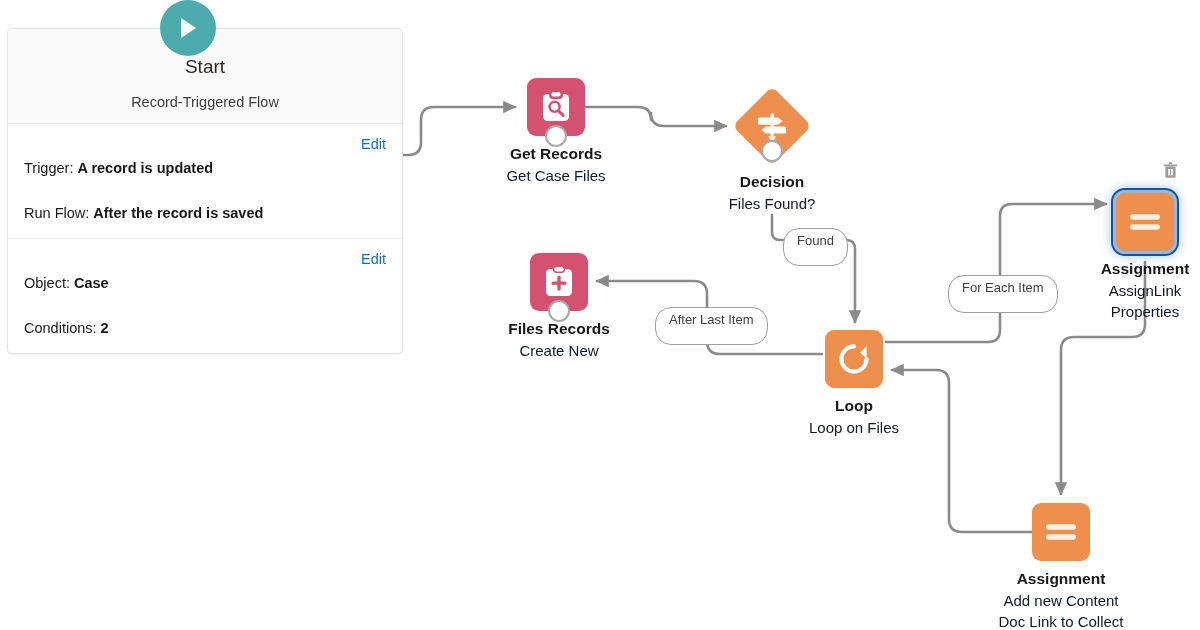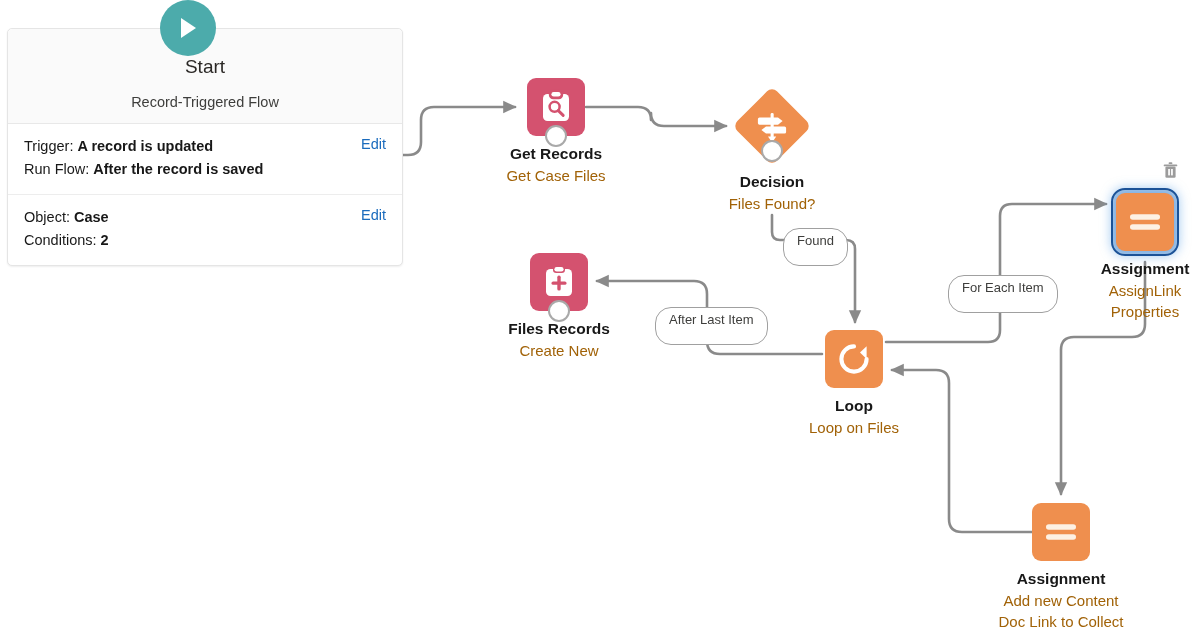--- a/index.html
+++ b/index.html
@@ -54,20 +54,21 @@
   .start-row {
     padding: 11px 16px 12px;
     position: relative;
   }
   .start-row + .start-row { border-top: 1px solid #ededed; }
   .start-line {
     font-size: 14.5px;
     color: #181818;
     line-height: 1.62;
     white-space: nowrap;
+    margin-top: 22px;
   }
   .start-line b { font-weight: bold; }
   .edit-link {
     position: absolute;
     right: 16px; top: 12px;
     font-size: 14.5px;
     color: #1a6bbd;
     cursor: pointer;
   }
   .start-play {
@@ -152,21 +153,21 @@
   }
   .node-name {
     font-size: 15.5px;
     font-weight: bold;
     color: #181818;
     line-height: 1.33;
     white-space: nowrap;
   }
   .node-desc {
     font-size: 15px;
-    color: #a16207;
+    color: #0f172a;
     line-height: 1.33;
     margin-top: 1px;
   }
   .diamond-wrap + .node-labels { top: 84px; }
 
   
   .pill {
     position: absolute;
     background: #ffffff;
     border: 1px solid #a0a0a0;

